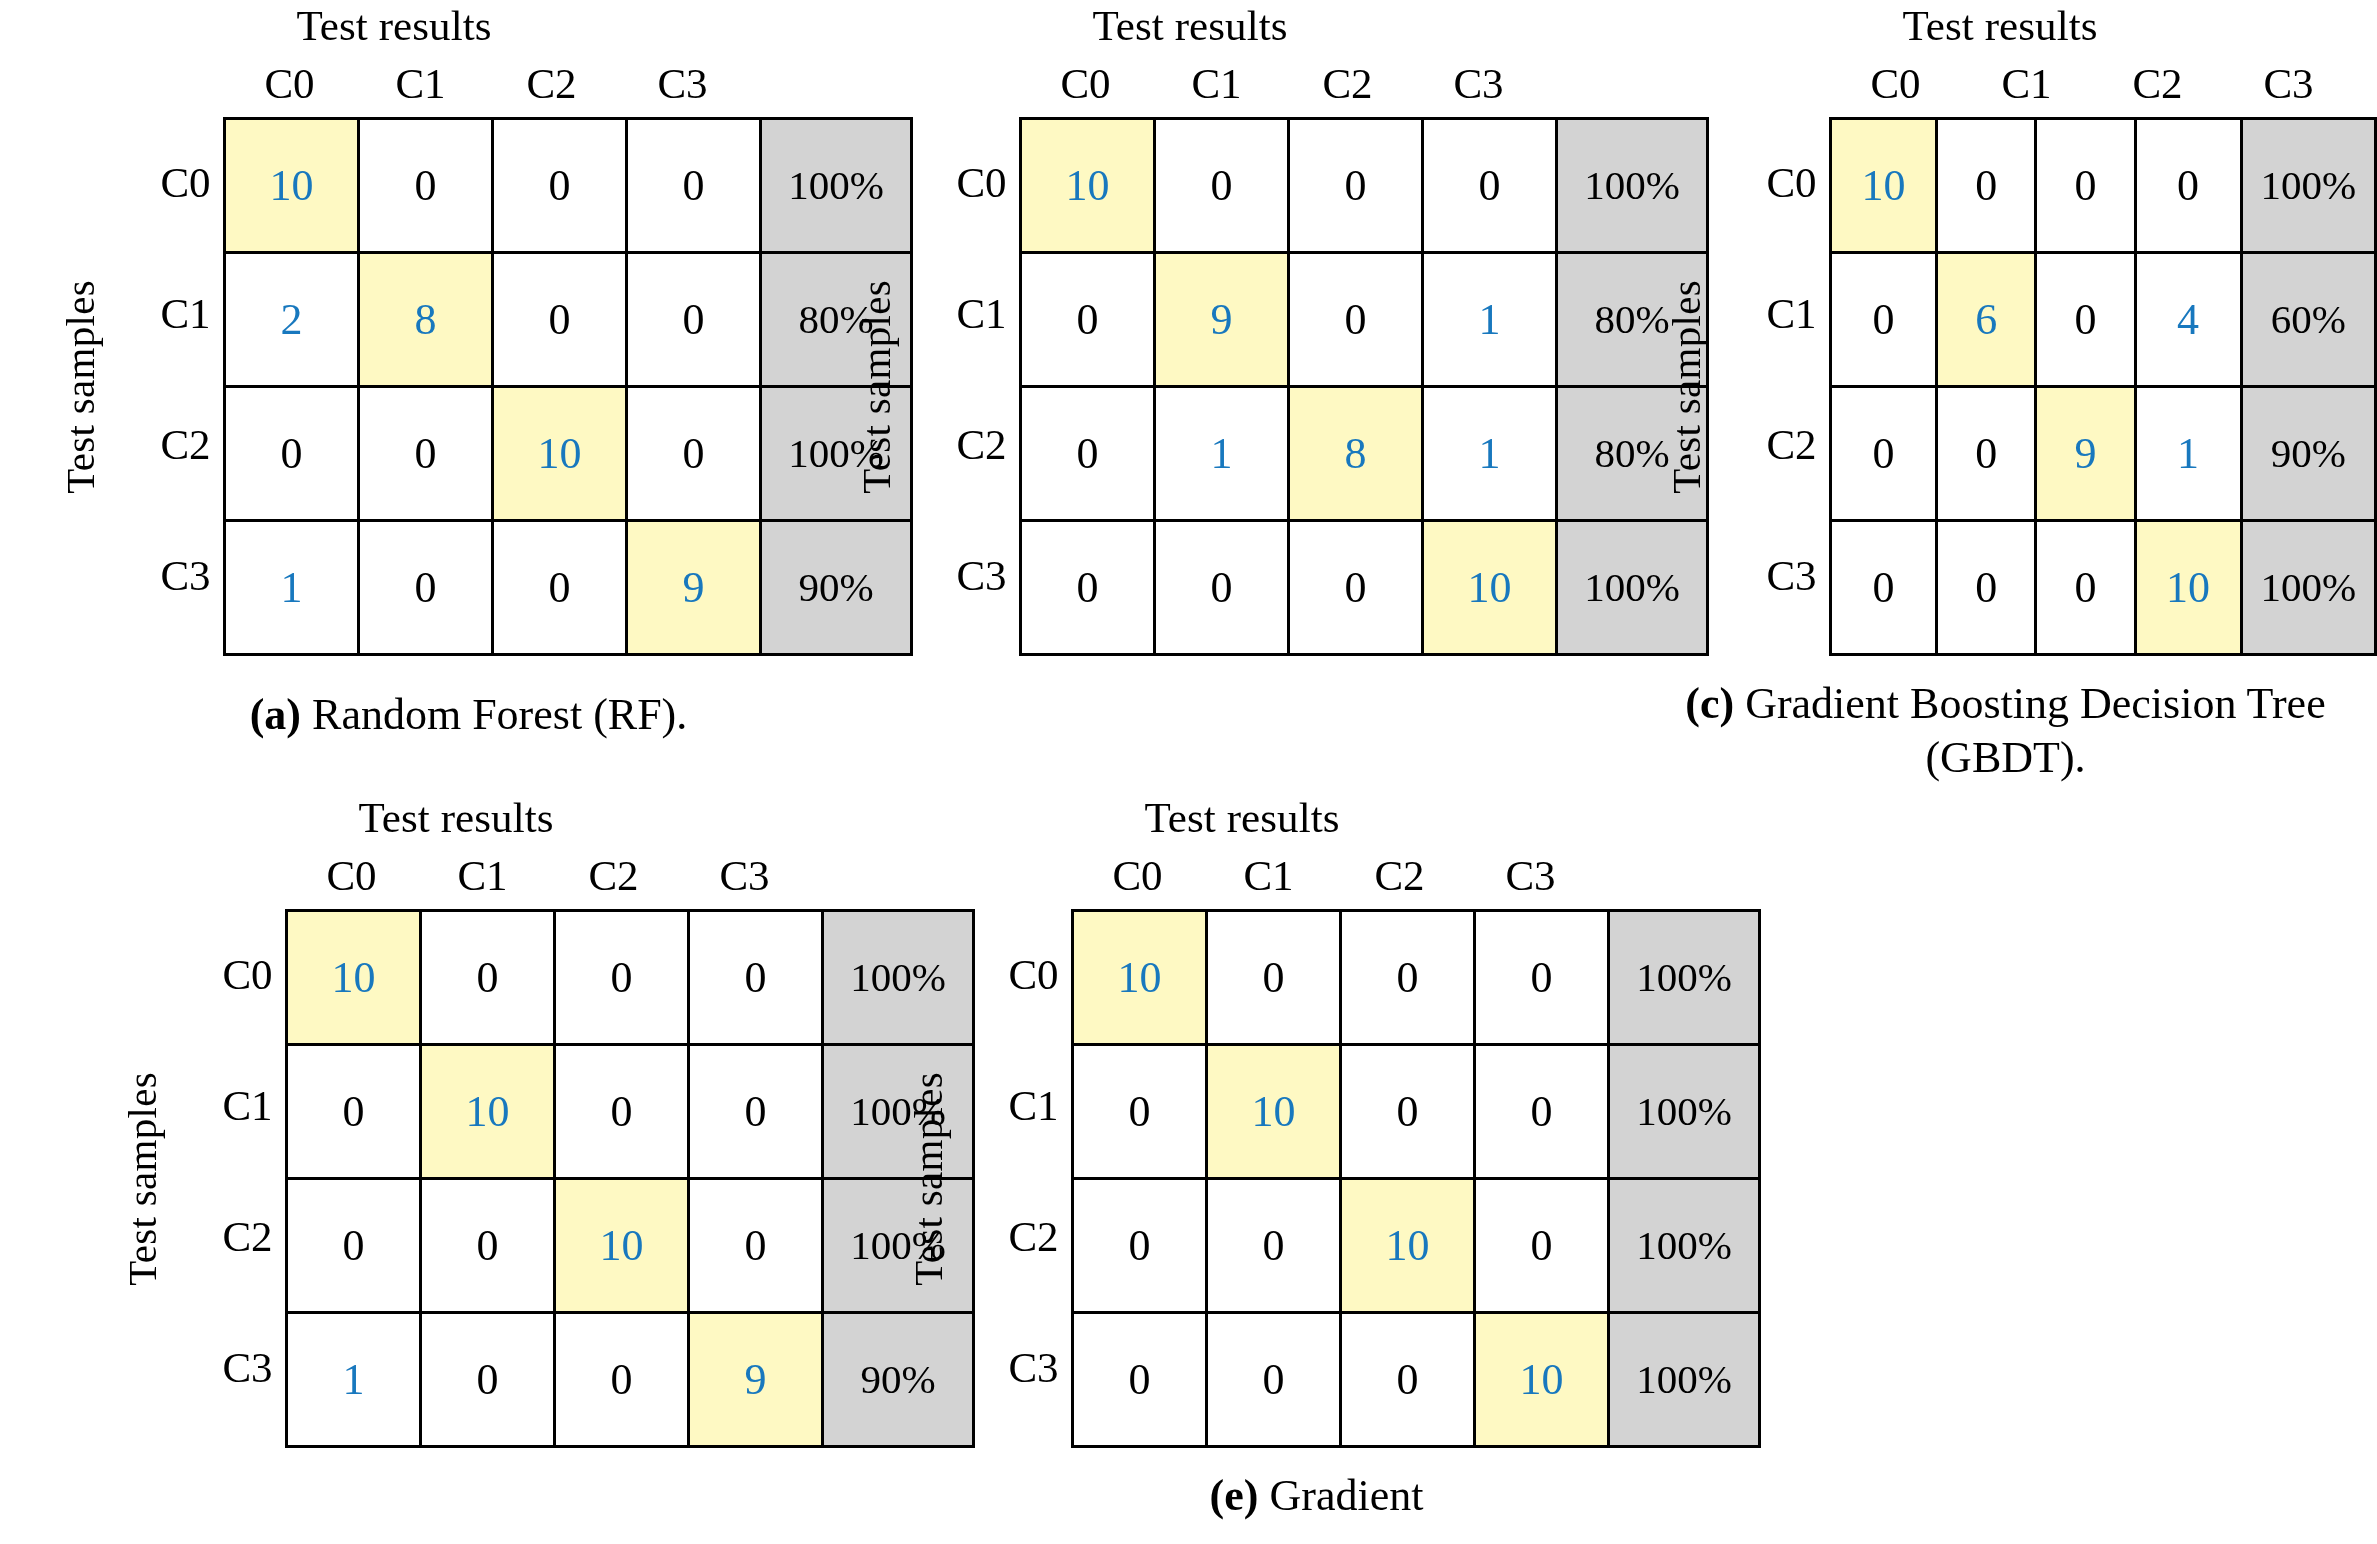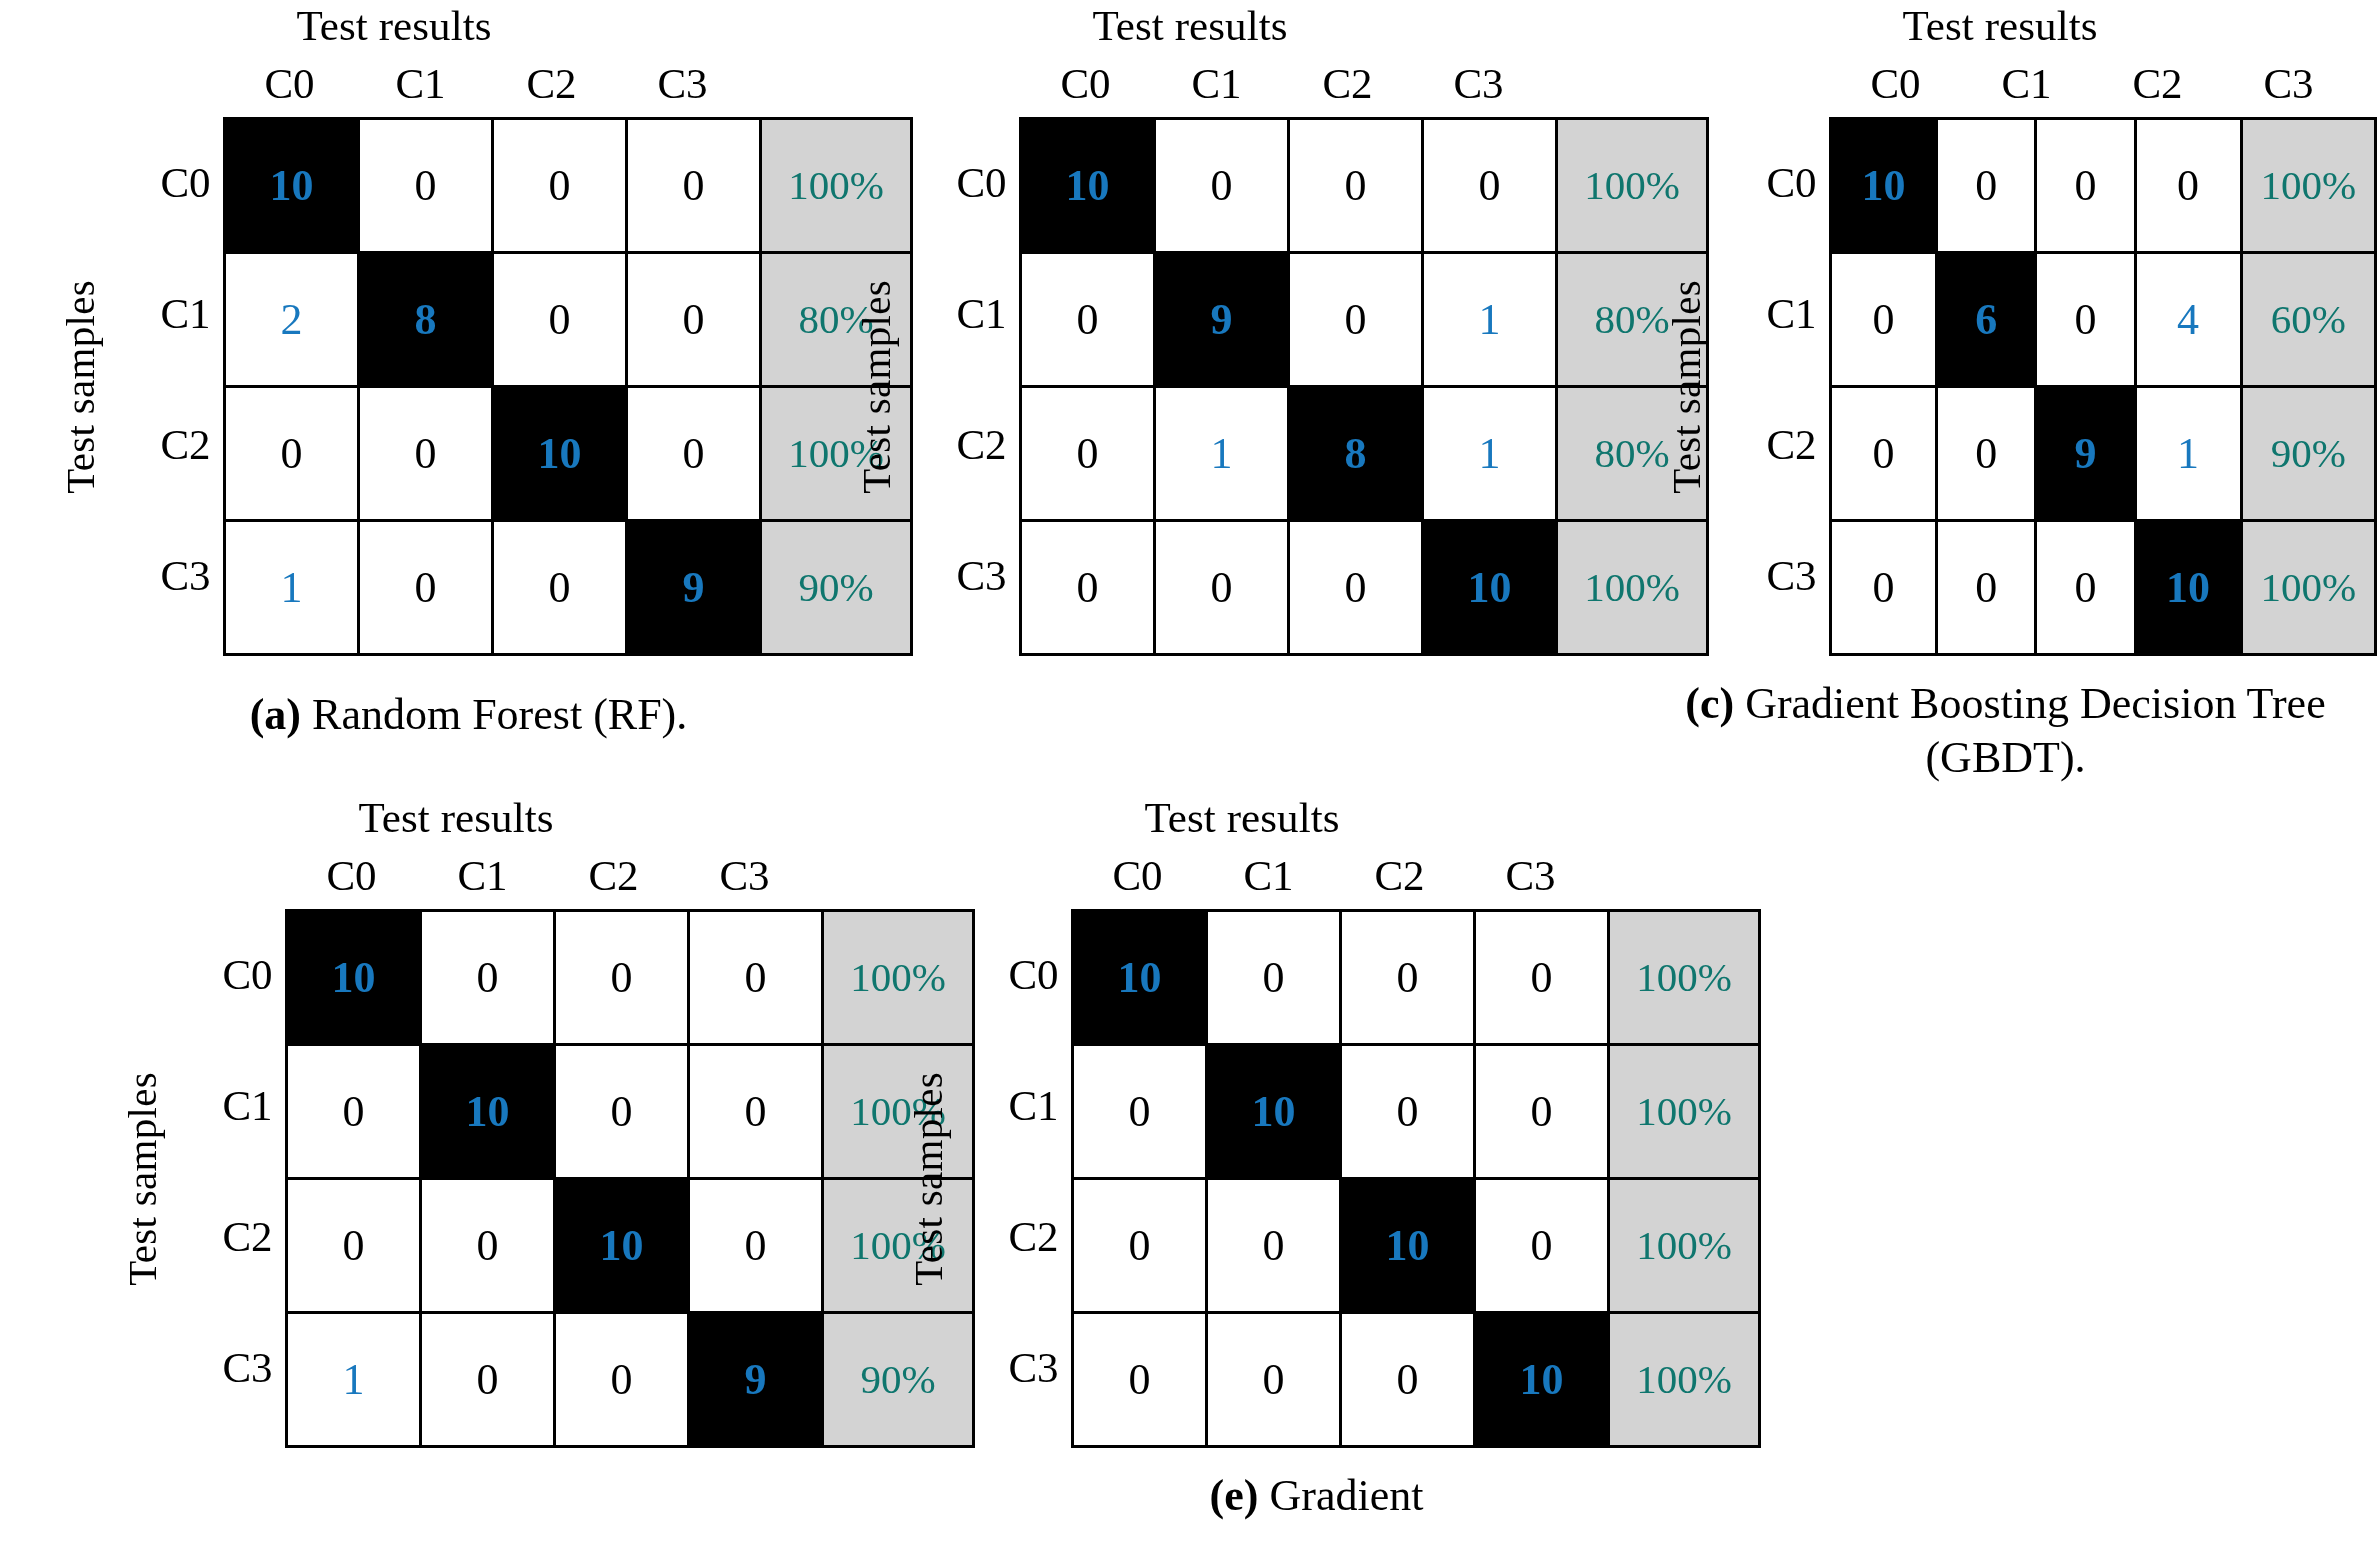--- a/index.html
+++ b/index.html
@@ -76,25 +76,25 @@
   table.cm td{
     border:3.4px solid #000000;
     text-align:center;
     vertical-align:middle;
     font-size:44px;
     line-height:1;
     padding:0;
     background:#ffffff;
     color:#000000;
   }
-  table.cm td.diag{background:#000000;font-weight:bold;}
+  table.cm td.diag{background:#fef9c3;}
   table.cm td.nz{color:#1878BE;}
   table.cm td.pct{
     background:#D3D3D3;
-    color:#0f766e;
+    color:#000000;
     font-size:41px;
   }
 
   .caption{
     text-align:center;
     font-size:44px;
     line-height:1.22;
     margin-top:20.7px;
   }
   .caption b{font-weight:bold;}

